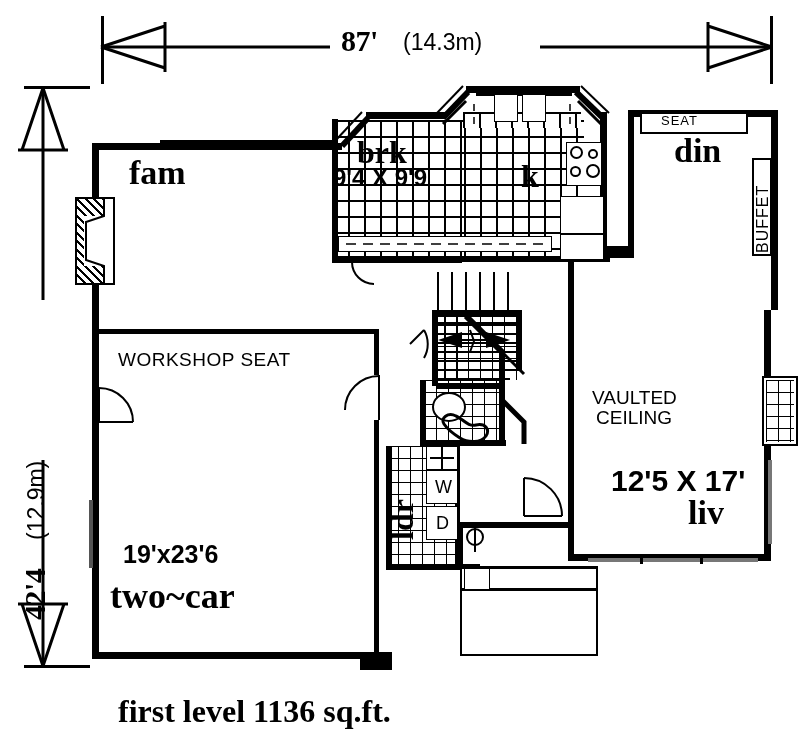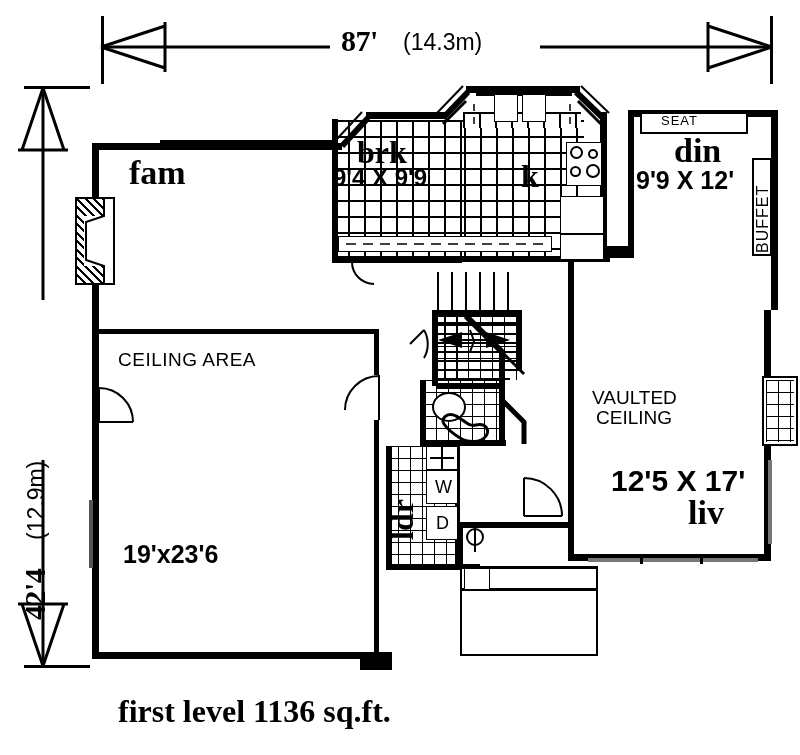--- a/index.html
+++ b/index.html
@@ -280,32 +280,32 @@
   </svg>
 
   <div class="lbl serif" style="left:129px;top:156px;font-size:34px;">fam</div>
 
   <div class="lbl serif" style="left:357px;top:136px;font-size:32px;">brk</div>
   <div class="lbl sans" style="left:333px;top:166px;font-size:24px;font-weight:bold;">9'4 X 9'9</div>
 
   <div class="lbl serif" style="left:521px;top:160px;font-size:32px;">k</div>
 
   <div class="lbl serif" style="left:674px;top:134px;font-size:34px;">din</div>
-  <div class="lbl sans" style="left:636px;top:168px;font-size:25px;font-weight:bold;">9'9 X 12'</div>
   <div class="lbl sans" style="left:661px;top:114px;font-size:13px;letter-spacing:1px;">SEAT</div>
   <div class="lbl sans rot90" style="left:755px;top:253px;font-size:16px;letter-spacing:1px;">BUFFET</div>
 
   <div class="lbl sans" style="left:611px;top:466px;font-size:30px;font-weight:bold;">12'5 X 17'</div>
   <div class="lbl serif" style="left:688px;top:496px;font-size:34px;">liv</div>
   <div class="lbl sans" style="left:592px;top:388px;font-size:19px;">VAULTED</div>
   <div class="lbl sans" style="left:596px;top:408px;font-size:19px;">CEILING</div>
 
-  <div class="lbl sans" style="left:118px;top:350px;font-size:19px;letter-spacing:0.5px;">CEILING AREA</div>
+  <div class="lbl sans" style="left:118px;top:350px;font-size:19px;letter-spacing:0.5px;">WORKSHOP SEAT</div>
 
   <div class="lbl serif rot90" style="left:386px;top:540px;font-size:32px;">ldr</div>
   <div class="lbl sans" style="left:435px;top:478px;font-size:18px;">W</div>
   <div class="lbl sans" style="left:436px;top:514px;font-size:18px;">D</div>
 
   <div class="lbl sans" style="left:123px;top:542px;font-size:25px;font-weight:bold;">19'x23'6</div>
+  <div class="lbl serif" style="left:110px;top:578px;font-size:36px;">two~car</div>
 
   <div class="lbl serif" style="left:118px;top:695px;font-size:32px;">first level 1136 sq.ft.</div>
 
 </div>
 
 </body></html>

